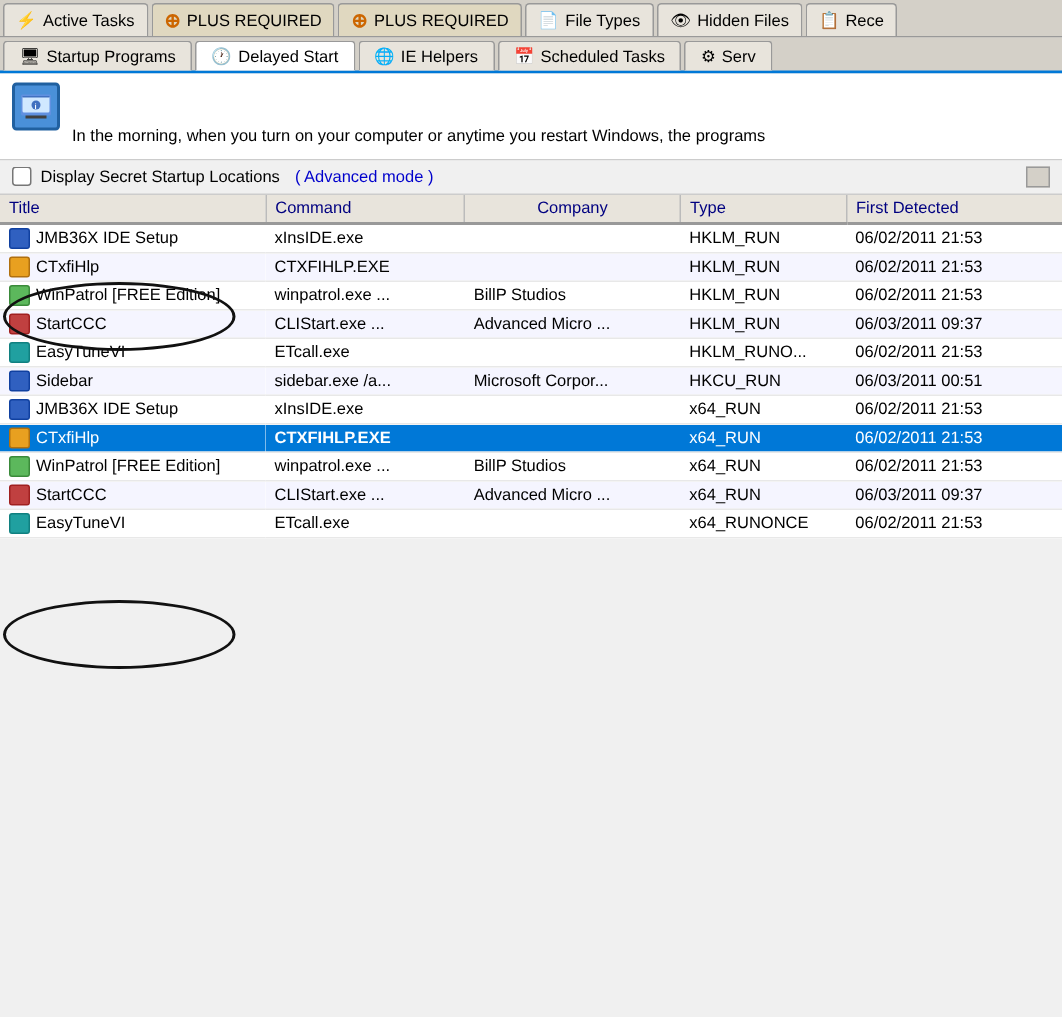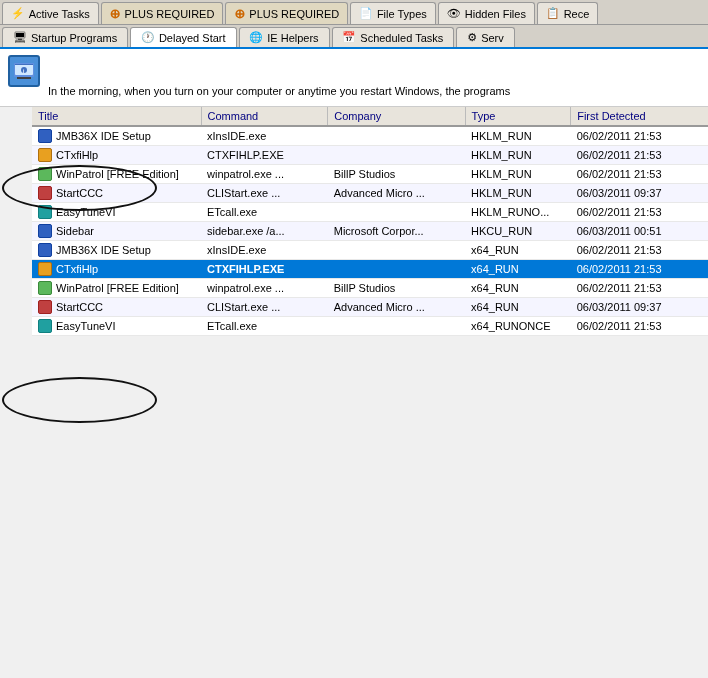--- a/index.html
+++ b/index.html
@@ -185,21 +185,20 @@
       background: #20a0a0;
       border-color: #108080;
     }
     .prog-icon.red {
       background: #c04040;
       border-color: #a02020;
     }
 
     .table-wrapper {
       position: relative;
-      padding-left: 32px;
     }
     .icon-monitor {
       display: inline-block;
       font-size: 11px;
     }
   </style>
 </head>
 <body>
 
 <div style="width:708px; min-height:678px; background:#f0f0f0; display:flex; flex-direction:column;">
@@ -263,29 +262,35 @@
         <rect x="3" y="5" width="18" height="1" fill="#4070c0"></rect>
         <circle cx="12" cy="11" r="3" fill="#4070c0"></circle>
         <text x="11" y="13.5" font-size="5" fill="white" font-weight="bold">i</text>
       </svg>
     </div>
     <div class="info-text">
       <div>In the  morning, when you turn on your computer or anytime you restart Windows, the programs</div>
     </div>
   </div>
 
+  <div class="checkbox-row">
+    <input type="checkbox" style="">
+    <span class="checkbox-label">Display Secret Startup Locations</span>
+    <span class="advanced-mode">( Advanced mode )</span>
+    <div class="scrollbar-indicator"></div>
+  </div>
 
   <div class="table-wrapper" style="position:relative; flex:1;">
     <div class="table-container">
       <table>
         <thead>
           <tr>
             <th style="width:160px;">Title</th>
             <th style="width:120px;">Command</th>
-            <th style="width:130px;">Company</th>
+            <th style="width:130px;text-align:center;">Company</th>
             <th style="width:100px;margin-top:48px;">Type</th>
             <th style="width:130px;margin-left:10px;">First Detected</th>
           </tr>
         </thead>
         <tbody id="table-body">
         <tr class="odd">
               <td>
                 <div class="cell-title">
                   <span class="prog-icon blue2"></span>
                   <span>JMB36X IDE Setup</span>

